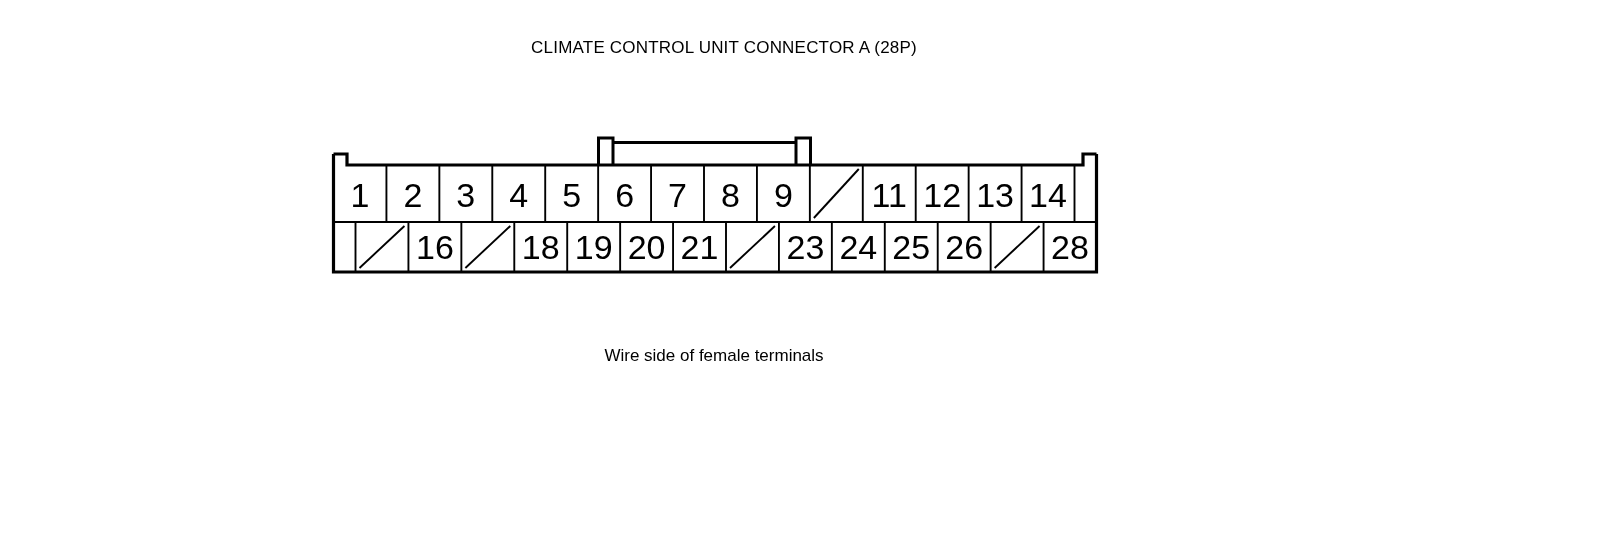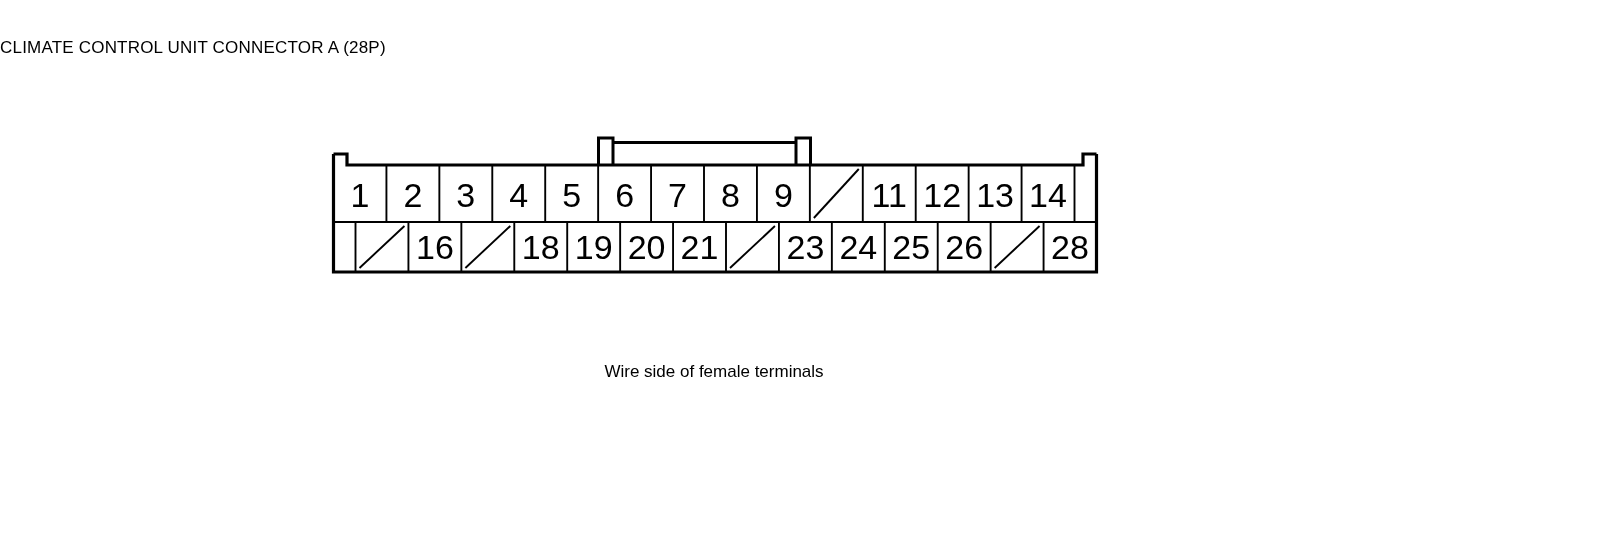--- a/index.html
+++ b/index.html
@@ -14,31 +14,31 @@
     font-family: "Liberation Sans", sans-serif;
     color: #000000;
     overflow: hidden;
   }
 
   #title {
     position: absolute;
     left: 0;
     top: 38px;
     width: 1448px;
-    text-align: left;
+    text-align: center;
     font-size: 17px;
     letter-spacing: 0.2px;
     color: #000;
     white-space: nowrap;
   }
 
   #footer {
     position: absolute;
     left: 0;
-    top: 362px;
+    top: 346px;
     width: 1428px;
     text-align: center;
     font-size: 17px;
     color: #000;
     white-space: nowrap;
   }
 
   #connector {
     position: absolute;
     left: 328px;

